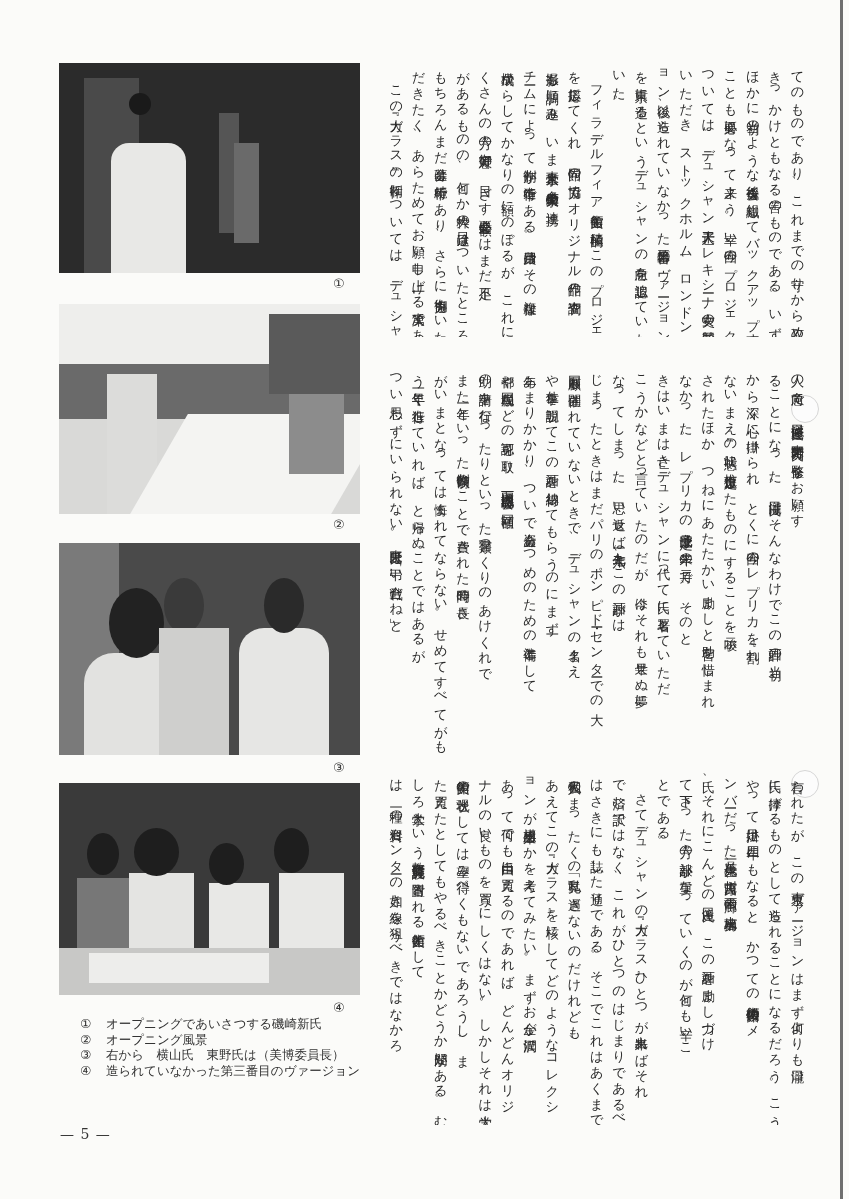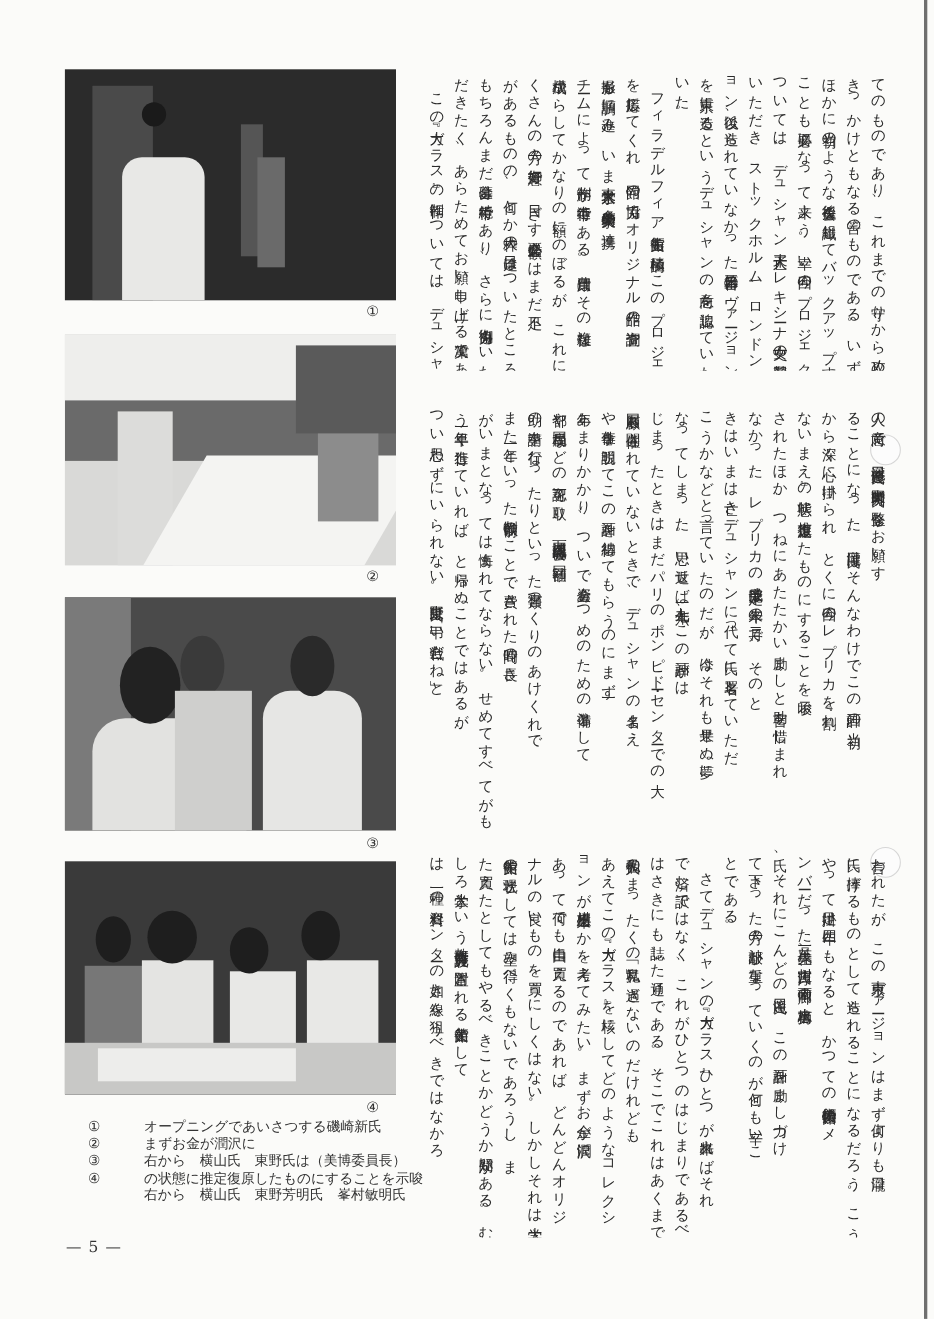--- a/index.html
+++ b/index.html
@@ -17,21 +17,21 @@
   .tier {
     position:absolute; left:383px; width:425px;
     writing-mode:vertical-rl; -webkit-writing-mode:vertical-rl;
     font-size:13.2px; line-height:22.3px; letter-spacing:0.9px;
     overflow:hidden; white-space:pre;
   }
   .tier .col { display:block; }
   .captions { position:absolute; left:80px; top:1016px; font-size:12.5px; line-height:15.5px; color:#333; }
   .cap-row { display:flex; }
   .cap-num { width:26px; font-family:"DejaVu Sans", sans-serif; }
-  .cap-text { white-space:pre;margin-left:25px; }
+  .cap-text { white-space:pre; }
   .page-number { position:absolute; left:60px; top:1126px; font-size:14px; color:#333; letter-spacing:1px; }
 </style>
 </head>
 <body>
 
 <div class="page-edge"></div>
 <div class="punch" style="top:395px"></div>
 <div class="punch" style="top:770px"></div>
 
 <div class="photo" style="top:63px;height:210px;background:#2b2b2b">
@@ -82,29 +82,25 @@
 <div class="tier" id="tier1" style="top:365px;height:400px"><span class="col">人の意向で、瀧口修造氏と東野芳明氏に監修をお願いす</span><span class="col">ることになった。瀧口氏はそんなわけでこの計画の当初</span><span class="col">から深く心に掛けられ、とくに今回のレプリカを『割れ</span><span class="col">ないまえ』の状態に推定復原したものにすることを示唆</span><span class="col">されたほか、つねにあたたかい励ましと助言を惜しまれ</span><span class="col">なかった。レプリカの完成予定は来年の二月で、そのと</span><span class="col">きはいまは亡きデュシャンに代って氏に署名していただ</span><span class="col">こうかなどと言っていたのだが、今はそれも果せぬ夢に</span><span class="col">なってしまった。思い返せば一九七六年、この計画がは</span><span class="col">じまったときはまだパリのポンピドー・センターでの大</span><span class="col">回顧展も開催されていないときで、デュシャンの名まえ</span><span class="col">や仕事を説明してこの計画を納得してもらうのにまず一</span><span class="col">年あまりかかり、ついで資金あつめのための準備として</span><span class="col">都や国税局などの認可を取り、万国博記念協会に同額補</span><span class="col">助の申請を行なったりといった書類つくりのあけくれで</span><span class="col">また一年といった制作以前のことで費された時間の長さ</span><span class="col">がいまとなっては悔まれてならない。せめてすべてがも</span><span class="col">う一年早く進行していれば、と帰らぬことではあるが、</span><span class="col">つい思わずにいられない。東野氏は「弔い合戦だね」と</span></div>
 <div class="tier" id="tier2" style="top:770px;height:355px"><span class="col">言われたが、この東京ヴァージョンはまず何よりも瀧口</span><span class="col">氏に捧げるものとして造られることになるだろう。こう</span><span class="col">やって足掛け四年にもなると、かつての美術博物館のメ</span><span class="col">ンバーだった呉茂一先生、宮川淳氏、南画廊の志水楠男</span><span class="col">氏、それにこんどの滝口氏と、この計画を励まし力づけ</span><span class="col">て下さった方々の訃報が重なっていくのが何とも辛いこ</span><span class="col">とである。</span><span class="col">　さてデュシャンの『大ガラス』ひとつが出来ればそれ</span><span class="col">で済む訳ではなく、これがひとつのはじまりであるべき</span><span class="col">はさきにも誌した通りである。そこでこれはあくまでも</span><span class="col">私個人のまったくの「私見」に過ぎないのだけれども、</span><span class="col">あえてこの『大ガラス』を核にしてどのようなコレクシ</span><span class="col">ョンが構想出来るかを考えてみたい。まずお金が潤沢に</span><span class="col">あって何でも自由に買えるのであれば、どんどんオリジ</span><span class="col">ナルの良いものを買うにしくはない。しかしそれは大学</span><span class="col">美術館の現状としては望み得べくもないであろうし、ま</span><span class="col">た買えたとしてもやるべきことかどうか疑問がある。む</span><span class="col">しろ大学という教育研究施設に附置される美術館として</span><span class="col">は、一種の資料センターの如き線を狙うべきではなかろ</span></div>
 
 <div class="captions">
   <div class="cap-row">
       <span class="cap-num">①</span>
       <span class="cap-text">オープニングであいさつする磯崎新氏</span>
     </div>
   <div class="cap-row">
       <span class="cap-num">②</span>
-      <span class="cap-text">まずお金が潤沢に</span>
+      <span class="cap-text">オープニング風景</span>
     </div>
   <div class="cap-row">
       <span class="cap-num">③</span>
       <span class="cap-text">右から　横山氏　東野氏は（美博委員長）</span>
     </div>
   <div class="cap-row">
       <span class="cap-num">④</span>
-      <span class="cap-text">の状態に推定復原したものにすることを示唆</span>
-    </div>
-  <div class="cap-row">
-      <span class="cap-num"></span>
-      <span class="cap-text">右から　横山氏　東野芳明氏　峯村敏明氏</span>
+      <span class="cap-text">造られていなかった第三番目のヴァージョン</span>
     </div>
 </div>
 
 <div class="page-number">— 5 —</div>
 
 </body></html>

